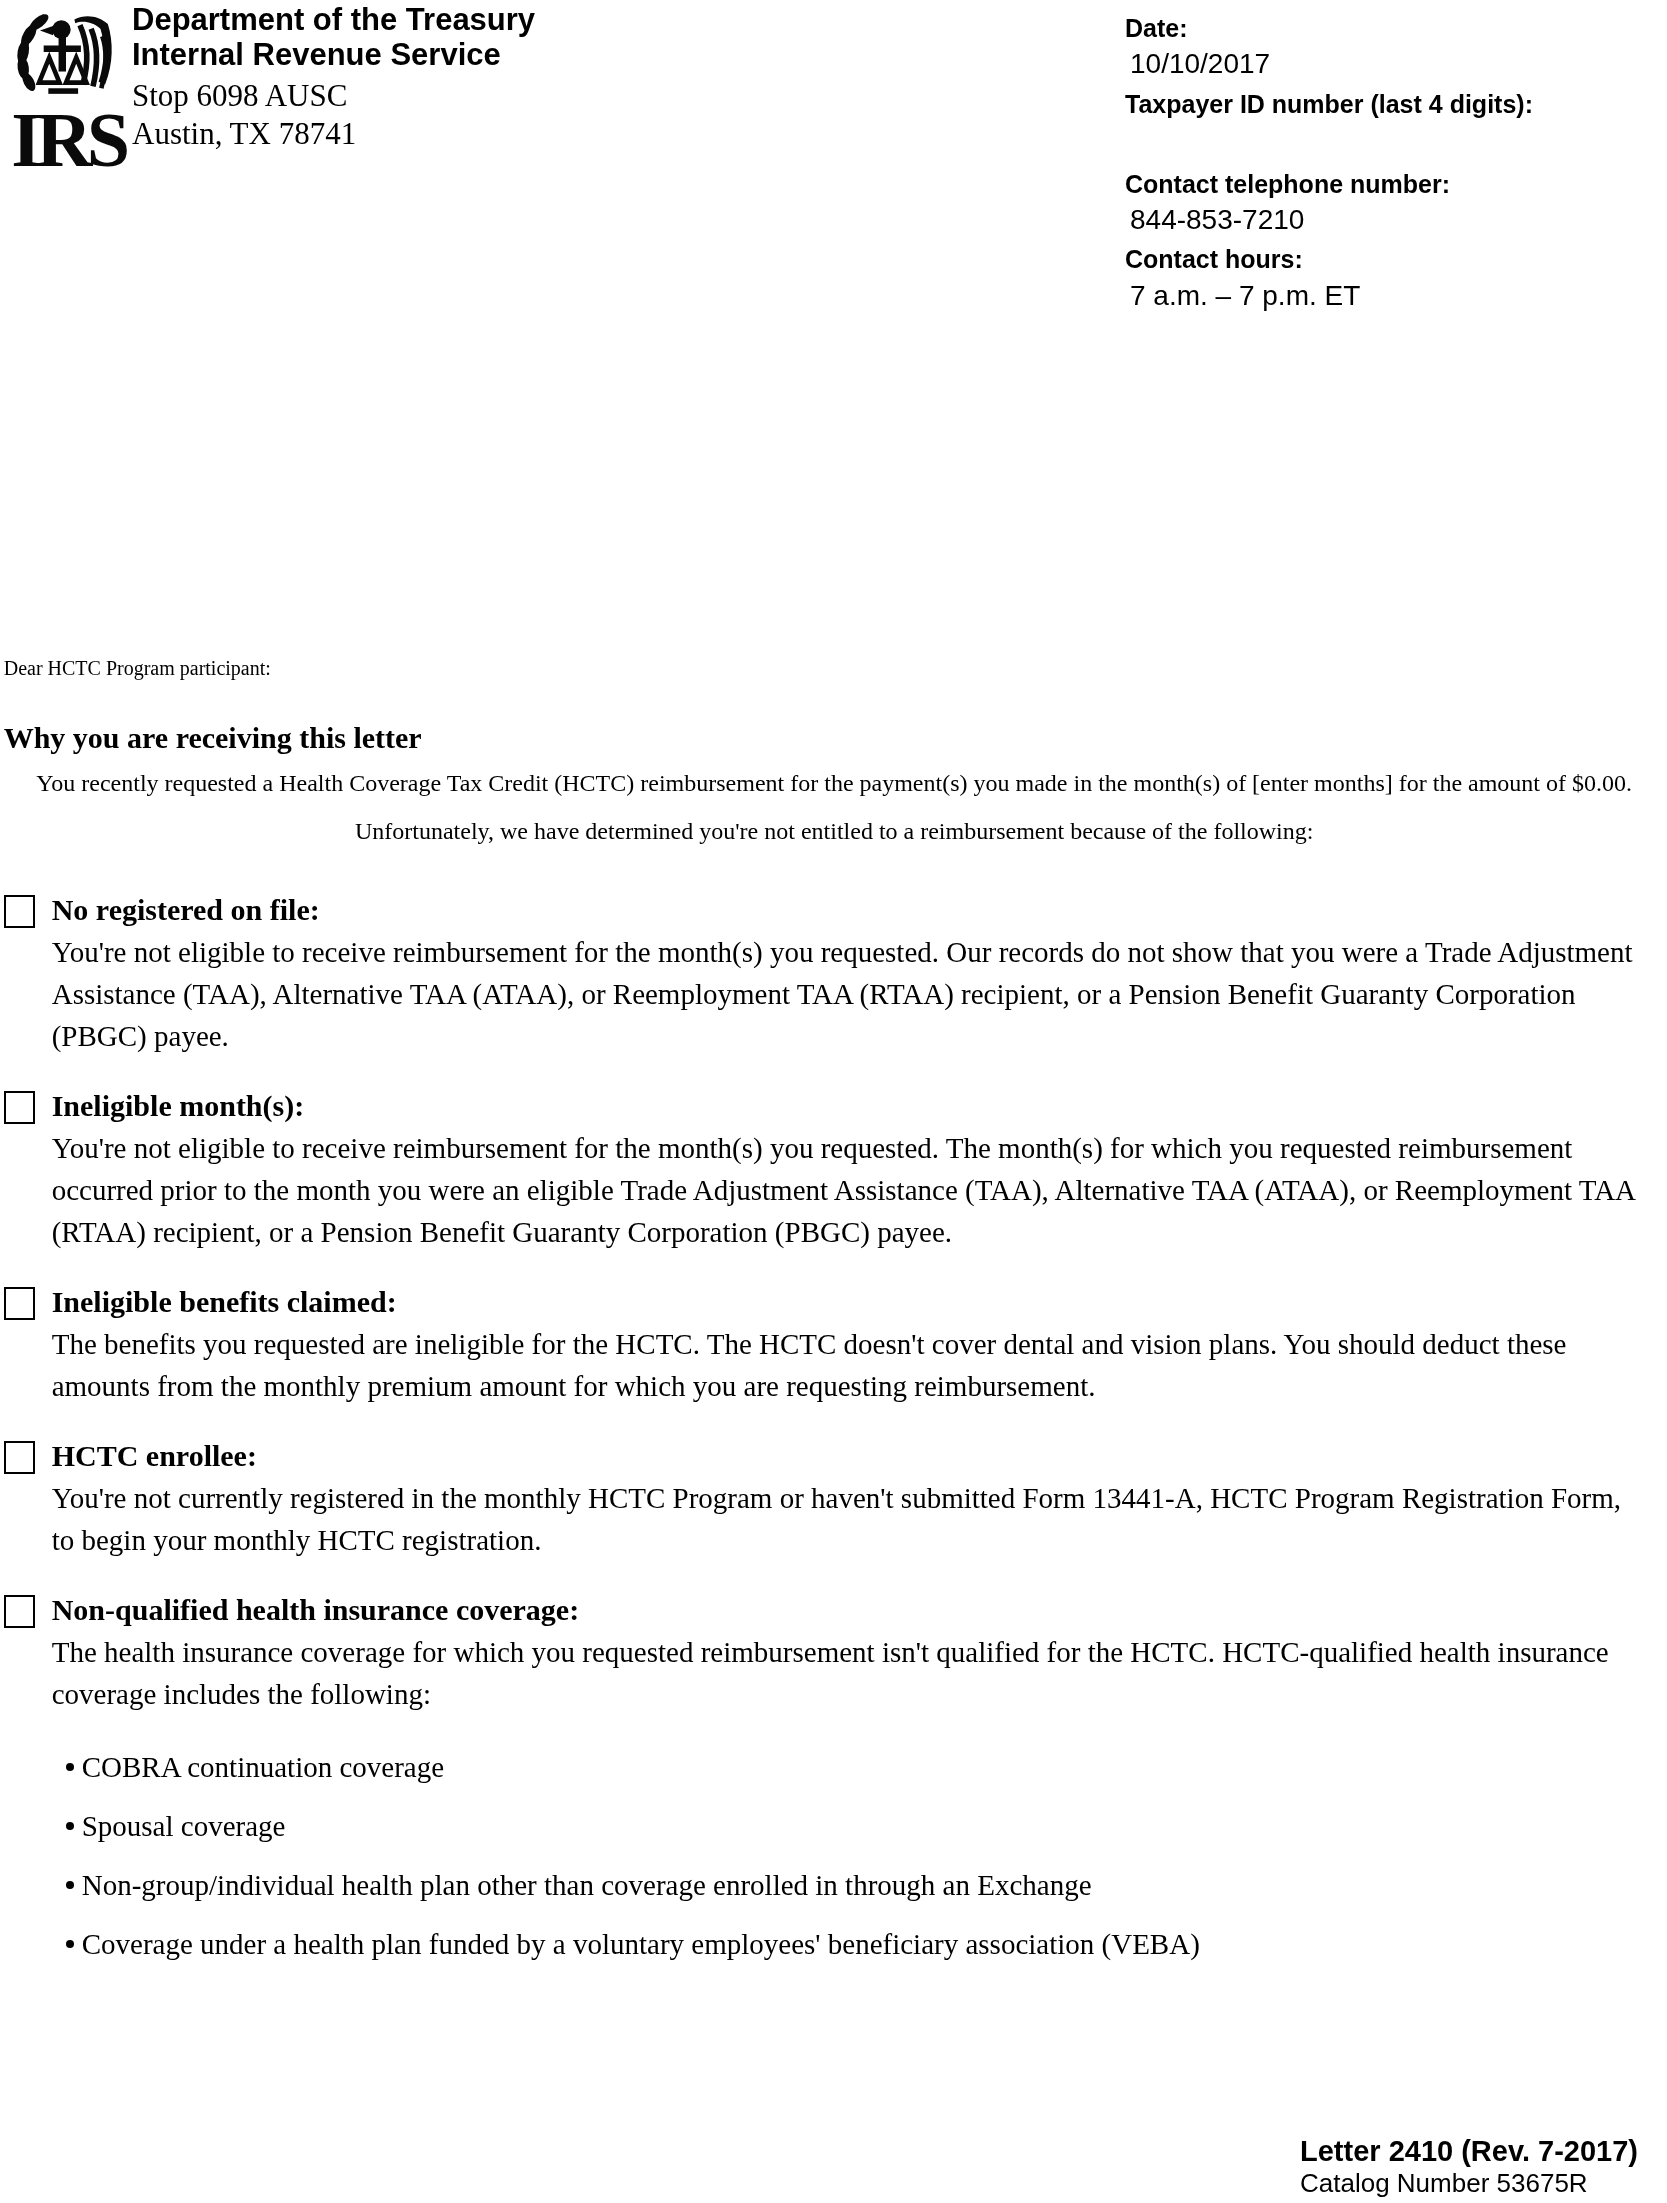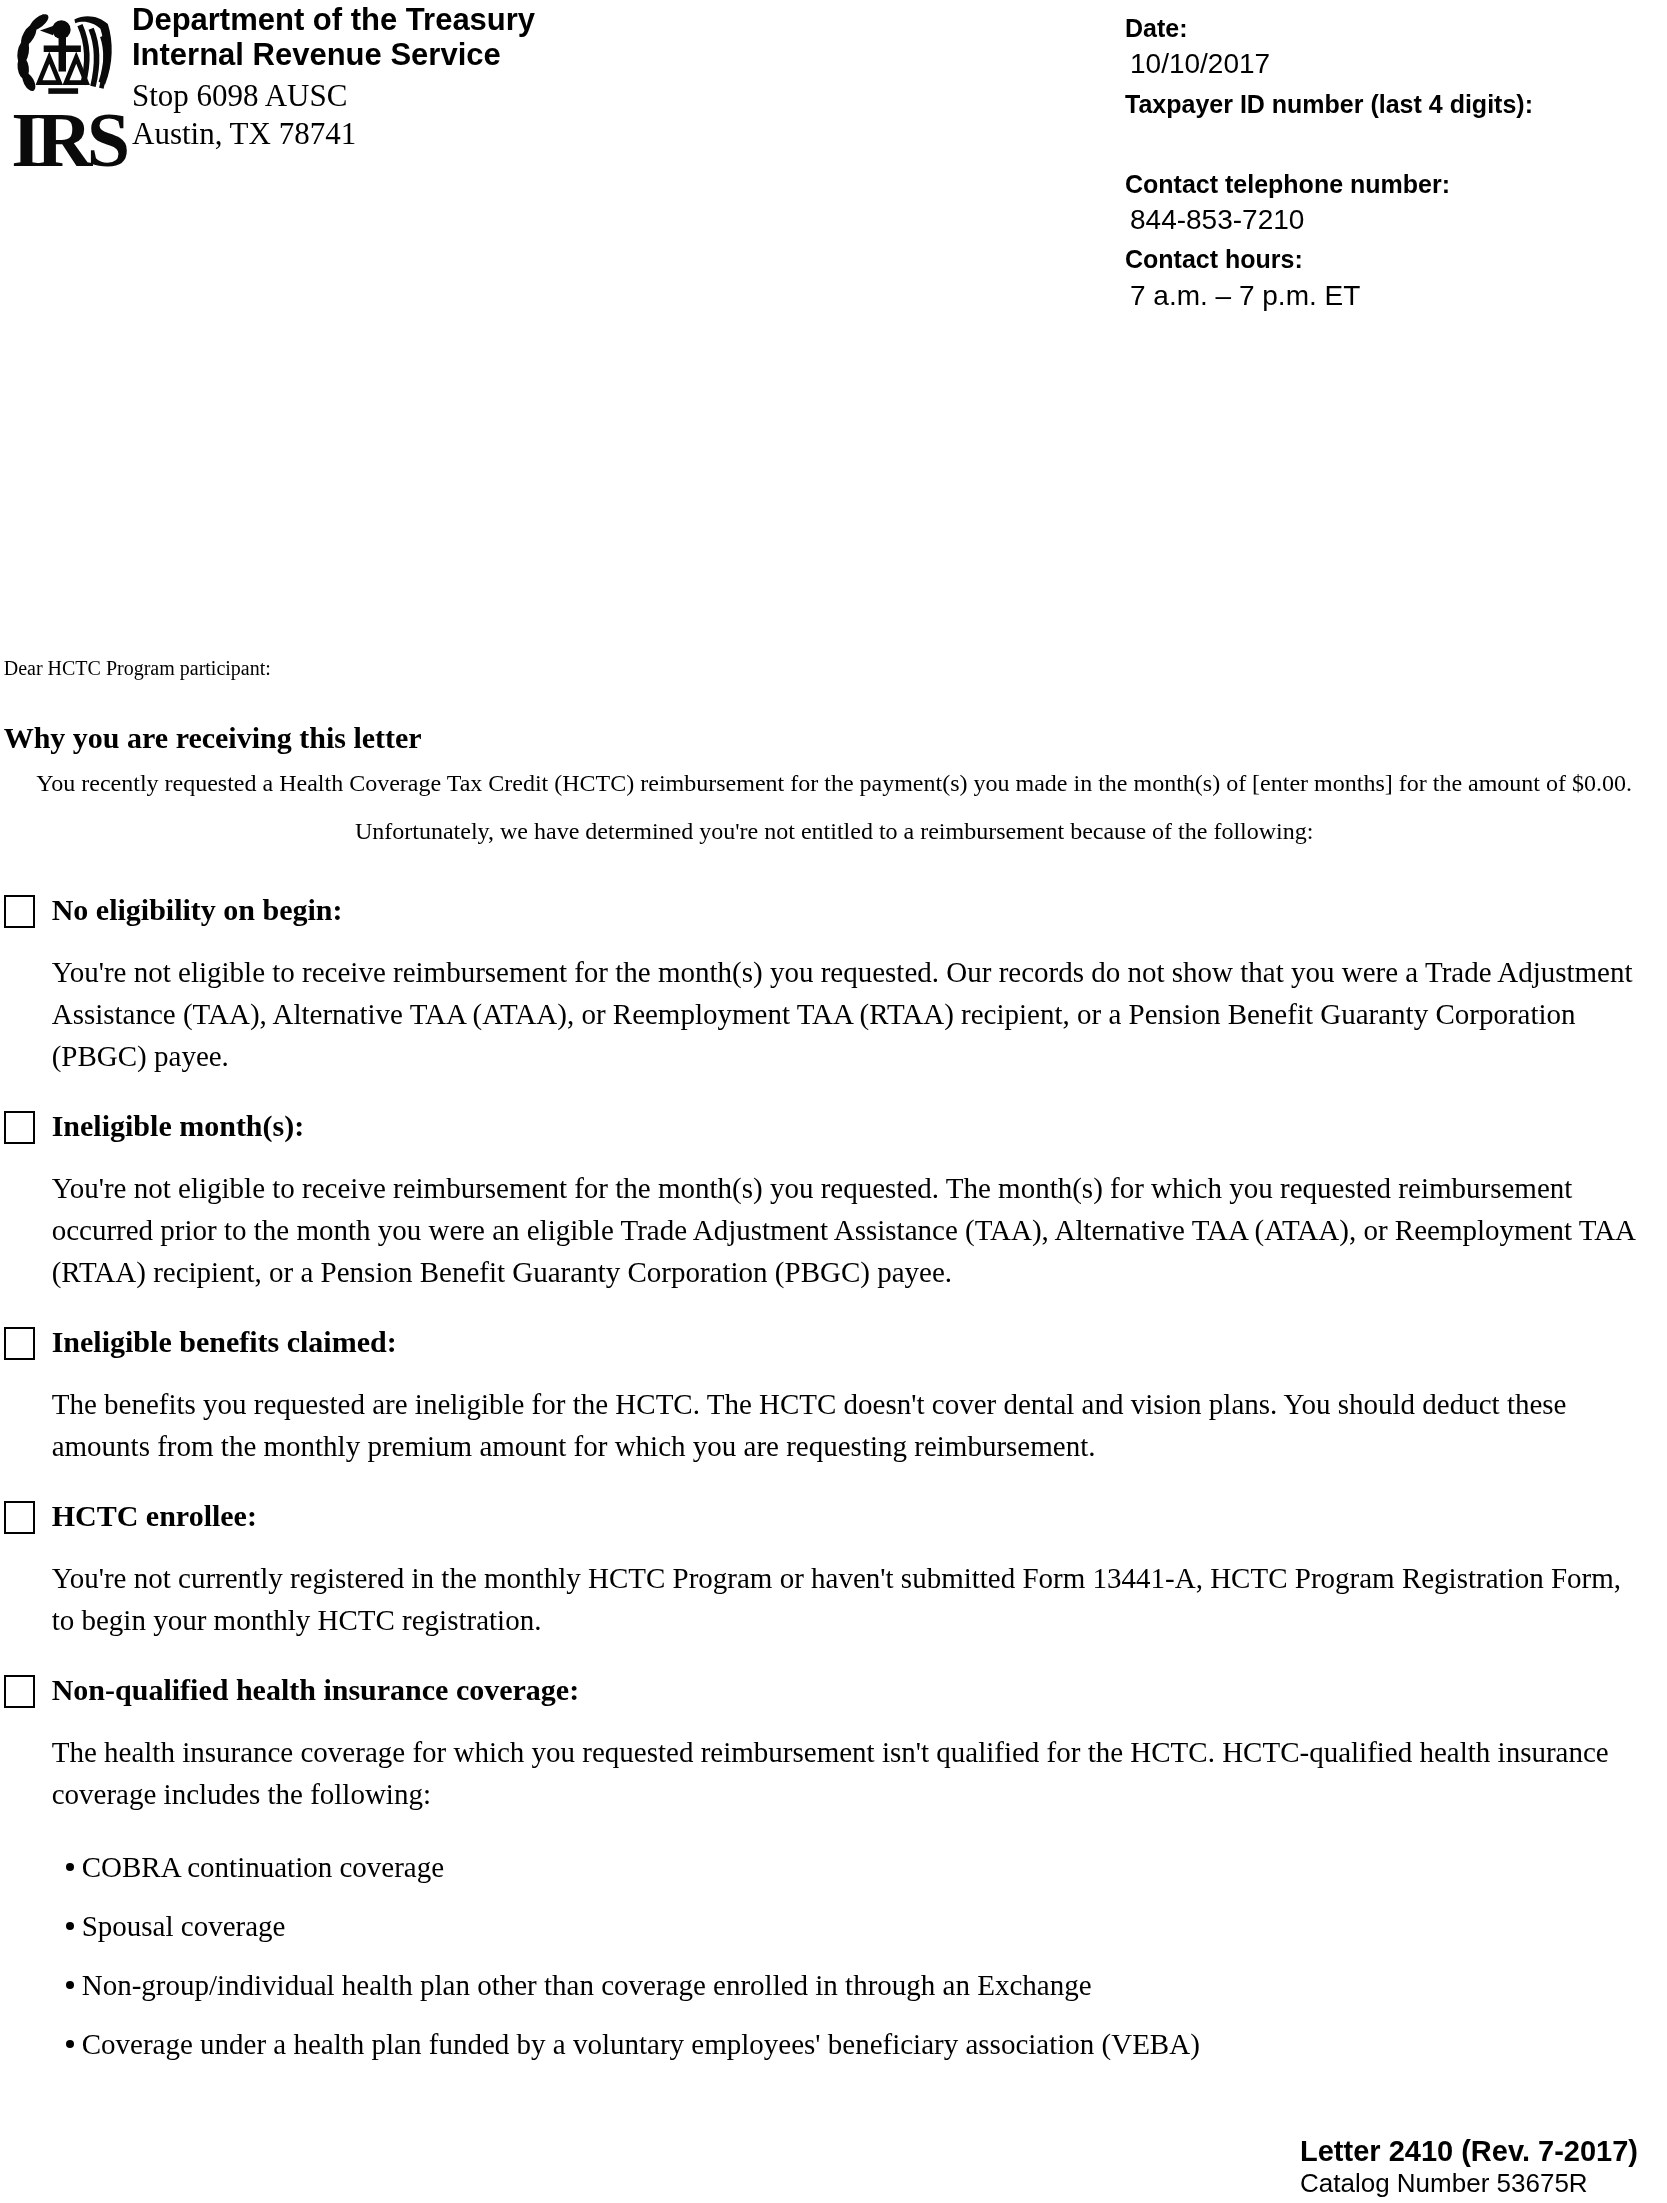--- a/index.html
+++ b/index.html
@@ -118,21 +118,20 @@
     padding-left: 48px;
     font-weight: bold;
     font-size: 30px;
     line-height: 42px;
   }
   .reason-body {
     padding-left: 48px;
     font-size: 29px;
     line-height: 42px;
     width: 1585px;
-    margin-top: 20px;
   }
 
   .bullets {
     list-style: none;
     margin-top: 31px;
   }
   .bullets li {
     position: relative;
     padding-left: 78px;
     font-size: 29px;
@@ -212,21 +211,21 @@
   </div>
 
   <div class="content">
     <div class="salutation">Dear HCTC Program participant:</div>
 
     <div class="intro-heading">Why you are receiving this letter</div>
     <div class="intro-body">You recently requested a Health Coverage Tax Credit (HCTC) reimbursement for the payment(s) you made in the month(s) of [enter months] for the amount of $0.00.  Unfortunately, we have determined you're not entitled to a reimbursement because of the following:</div>
 
     <div class="reason first">
       <div class="reason-cbx"></div>
-      <div class="reason-title">No eligibility on begin:</div>
+      <div class="reason-title">No registered on file:</div>
       <div class="reason-body">You're not eligible to receive reimbursement for the month(s) you requested. Our records do not show that you were a Trade Adjustment Assistance (TAA), Alternative TAA (ATAA), or Reemployment TAA (RTAA) recipient, or a Pension Benefit Guaranty Corporation (PBGC) payee.</div>
     </div>
 
     <div class="reason">
       <div class="reason-cbx"></div>
       <div class="reason-title">Ineligible month(s):</div>
       <div class="reason-body">You're not eligible to receive reimbursement for the month(s) you requested. The month(s) for which you requested reimbursement occurred prior to the month you were an eligible Trade Adjustment Assistance (TAA), Alternative TAA (ATAA), or Reemployment TAA (RTAA) recipient, or a Pension Benefit Guaranty Corporation (PBGC) payee.</div>
     </div>
 
     <div class="reason">

